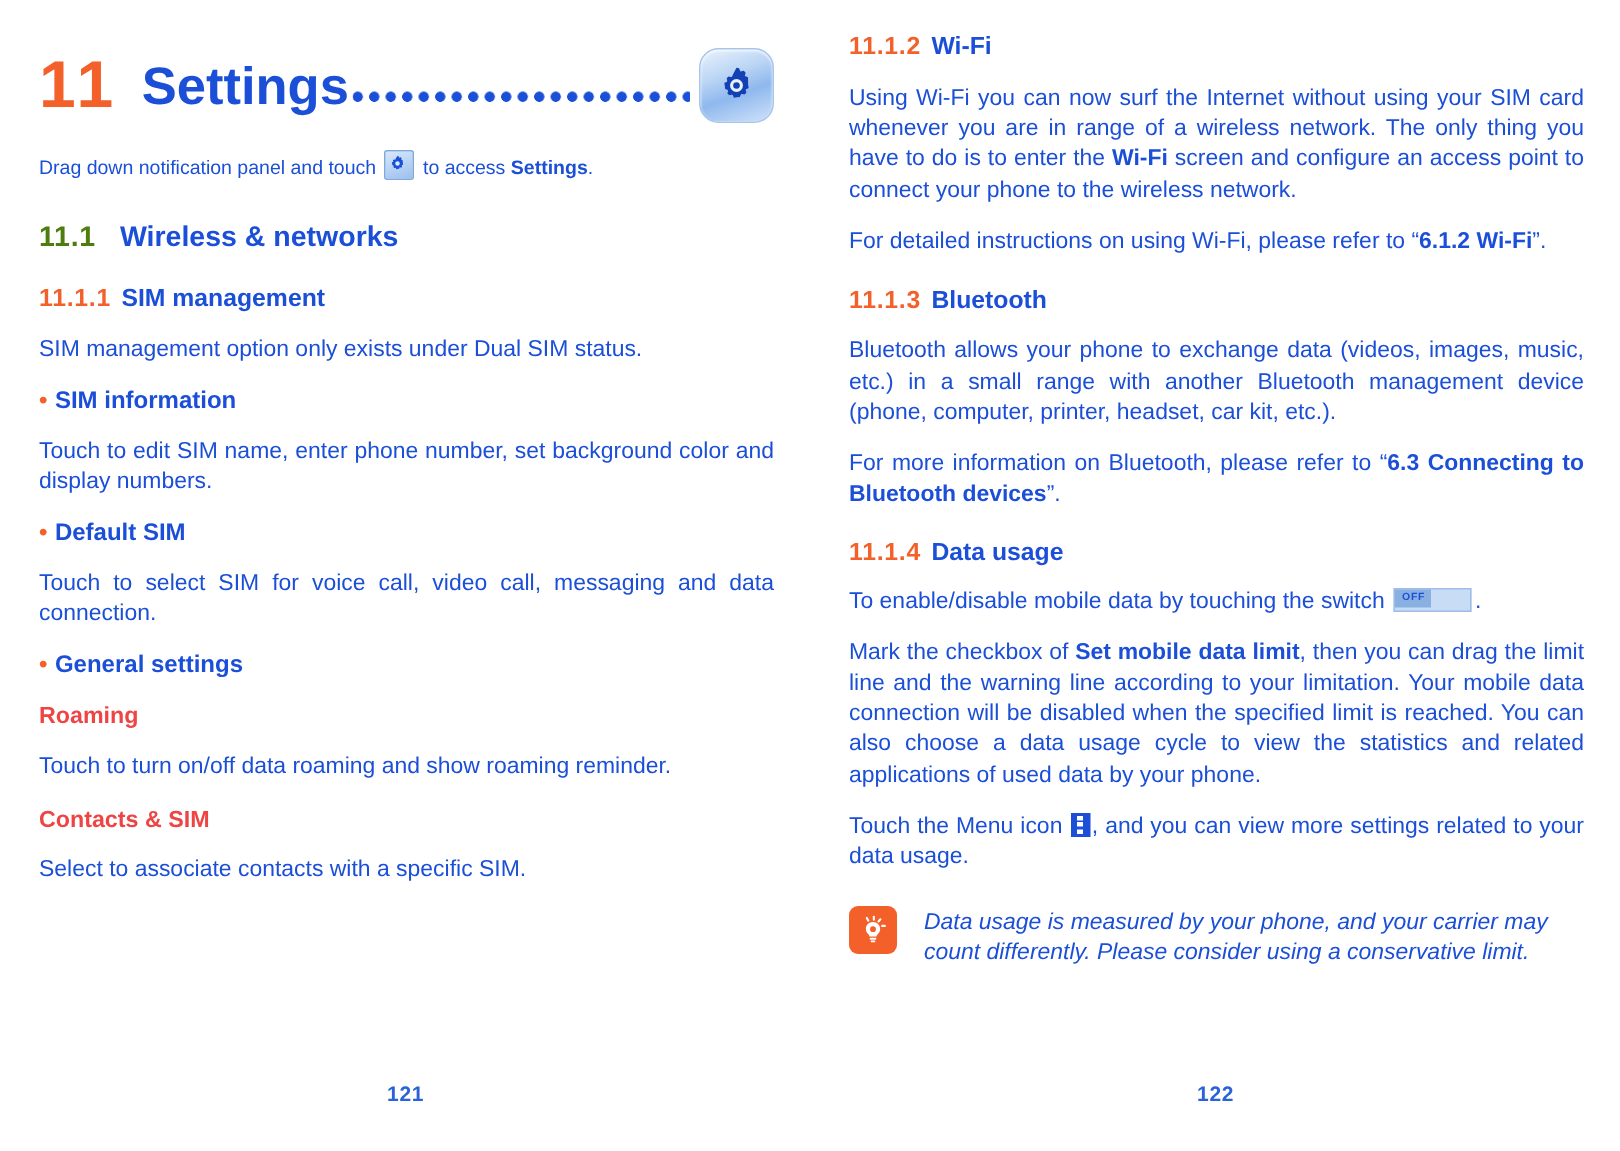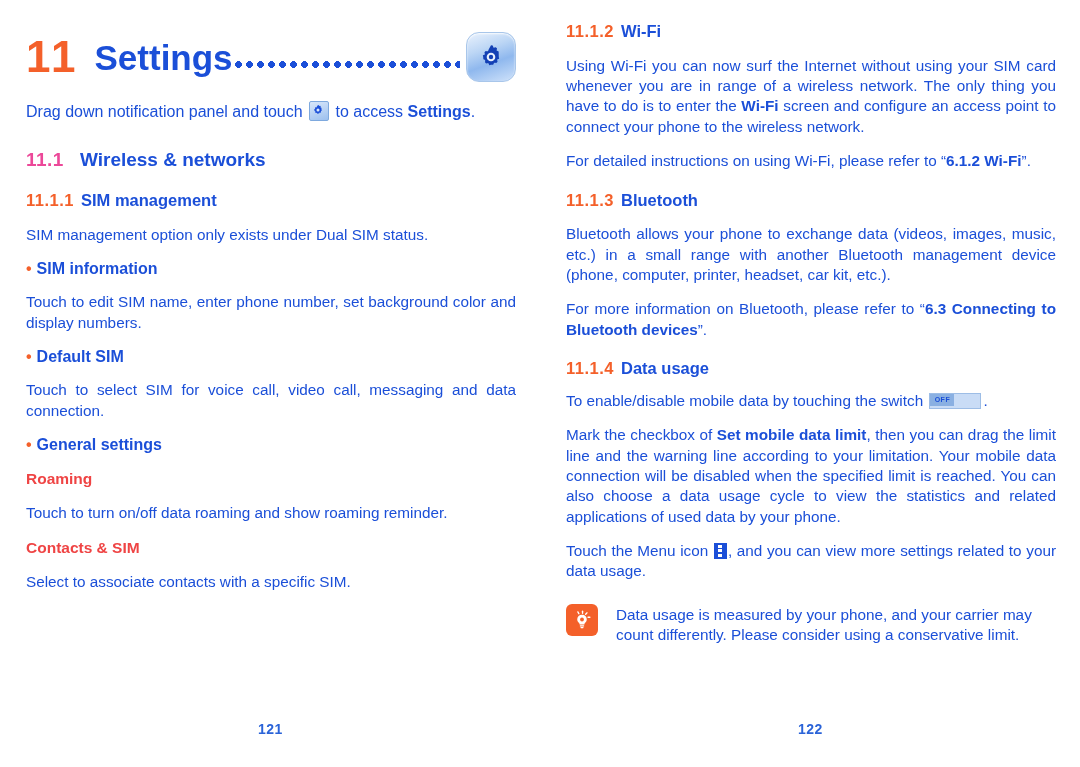--- a/index.html
+++ b/index.html
@@ -94,37 +94,37 @@
     border-radius: 2px;
     background: linear-gradient(160deg, #d8e7fa, #9cc0ee);
     border: 1px solid #7ea9de;
     position: relative;
     margin: 0 2px;
   }
   .gear-inline svg { position:absolute; left:2px; top:2px; }
 
   
   .intro {
-    font-size: 16px;
+    font-size: 13px;
     line-height: 1.45;
     margin: 14px 0 0 0;
     color: #1B4FD8;
   }
   .intro b { font-weight: bold; }
 
   h2.h-l1 {
     font-size: 19px;
     font-weight: bold;
     margin: 26px 0 0 0;
     line-height: 1.2;
     color: #1B4FD8;
     font-family: "Liberation Sans", sans-serif;
   }
   h2.h-l1 .num {
-    color: #ec4899;
+    color: #4d7c0f;
     margin-right: 16px;
     letter-spacing: 0.5px;
   }
   h3.h-l2 {
     font-size: 16.5px;
     font-weight: bold;
     margin: 19px 0 0 0;
     line-height: 1.2;
     color: #1B4FD8;
   }
@@ -228,20 +228,21 @@
     align-items: center;
     justify-content: center;
     margin-right: 18px;
   }
   .tip-text {
     font-size: 15.3px;
     line-height: 1.33;
     color: #1B4FD8;
     flex: 1;
     padding-top: 1px;
+    font-style: italic;
   }
 
   
   .folio {
     position: absolute;
     bottom: 30px;
     font-size: 14px;
     font-weight: bold;
     color: #2A63D8;
     letter-spacing: 0.5px;

